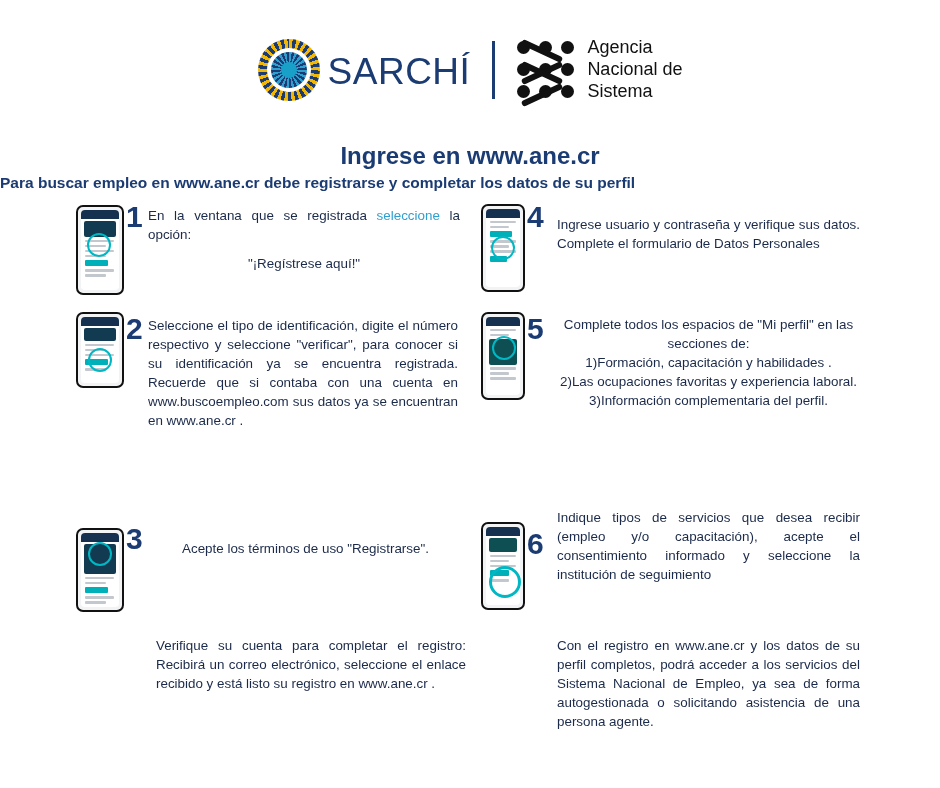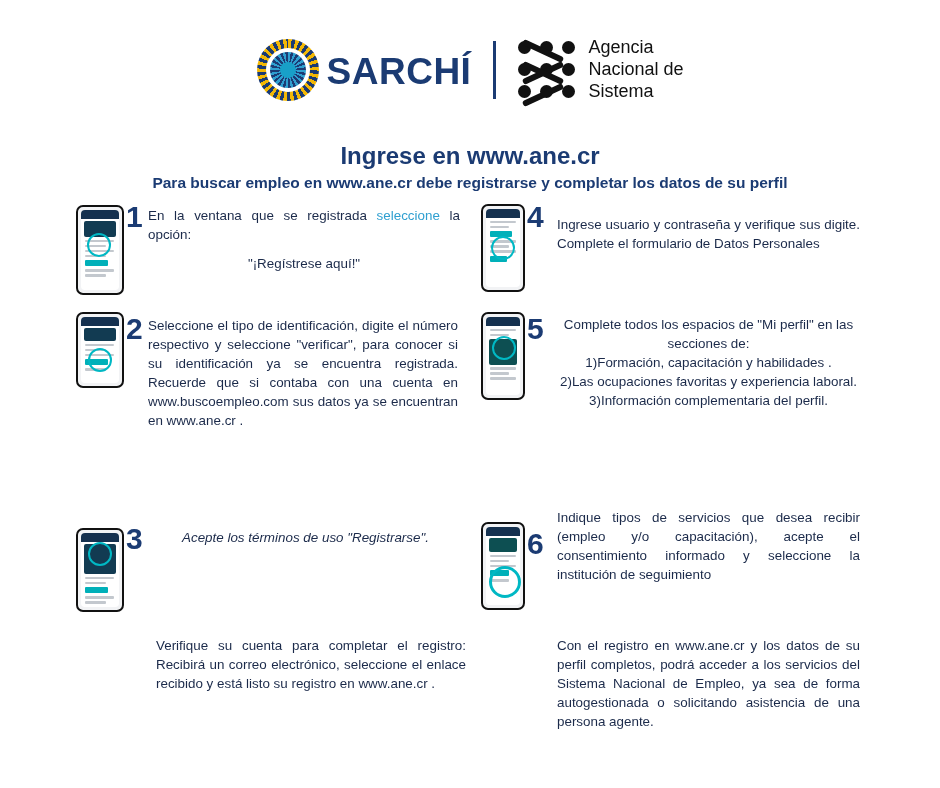--- a/index.html
+++ b/index.html
@@ -67,21 +67,21 @@
   .muni-text {
     line-height: 1;
   }
   .muni-text .l1 {
     font-size: 21px;
     color: #1b3b73;
     letter-spacing: .2px;
   }
   .muni-text .l2 {
     font-size: 37px;
-    font-weight: bold;
+    font-weight: normal;
     color: #1b3b73;
     letter-spacing: .5px;
     margin-top: 2px;
     text-align: center;
   }
   .sep-bar {
     width: 3px;
     height: 58px;
     background: #1b3b73;
     margin: 0 4px;
@@ -124,21 +124,20 @@
     text-align: center;
     font-size: 24px;
     font-weight: bold;
     color: #1b3b73;
   }
   .title-sub {
     position: absolute;
     top: 174px;
     left: 0;
     width: 940px;
-    text-align: center;
     font-size: 15.5px;
     font-weight: bold;
     color: #1b3b73;
   }
   .phone {
     position: absolute;
     border: 2.5px solid #111111;
     border-radius: 7px;
     background: #f2f3f5;
     overflow: hidden;
@@ -204,23 +203,22 @@
     text-align: justify;
   }
   .txt .accent { color: #2f9fd0; }
   .txt .center-q {
     display: block;
     text-align: center;
     margin-top: 10px;
   }
   .txt .indent {
     display: block;
-    margin-top: 3px;
+    margin-top: 14px;
     text-indent: 34px;
-    font-style: italic;
   }
 </style>
 </head>
 <body>
 
 <div class="header">
 
   <div class="muni-logo">
     <div class="sun-mark">
       <div class="ring"></div>
@@ -289,21 +287,21 @@
     <div class="ln sh"></div>
     <div class="teal" style="width:65%;"></div>
     <div class="ln md"></div>
     <div class="ln sh"></div>
     <div class="ln md"></div>
     <div class="teal" style="width:50%;"></div>
   </div>
   <div class="ring-hi sm" style="left:8px; top:30px;"></div>
 </div>
 <div class="num" style="left:527px; top:200px;">4</div>
-<div class="txt" style="left:557px; top:215px; width:303px;">Ingrese usuario y contraseña y verifique sus digite. Complete el formulario de Datos Personales</div>
+<div class="txt" style="left:557px; top:215px; width:303px;">Ingrese usuario y contraseña y verifique sus datos. Complete el formulario de Datos Personales</div>
 
 <div class="phone" style="left:76px; top:312px; width:44px; height:72px;">
   <div class="screen">
     <div class="topbar"></div>
     <div class="dark-panel" style="height:13px;"></div>
     <div class="ln md"></div>
     <div class="ln sh"></div>
     <div class="ln md"></div>
     <div class="teal" style="width:60%;"></div>
     <div class="ln sh"></div>

